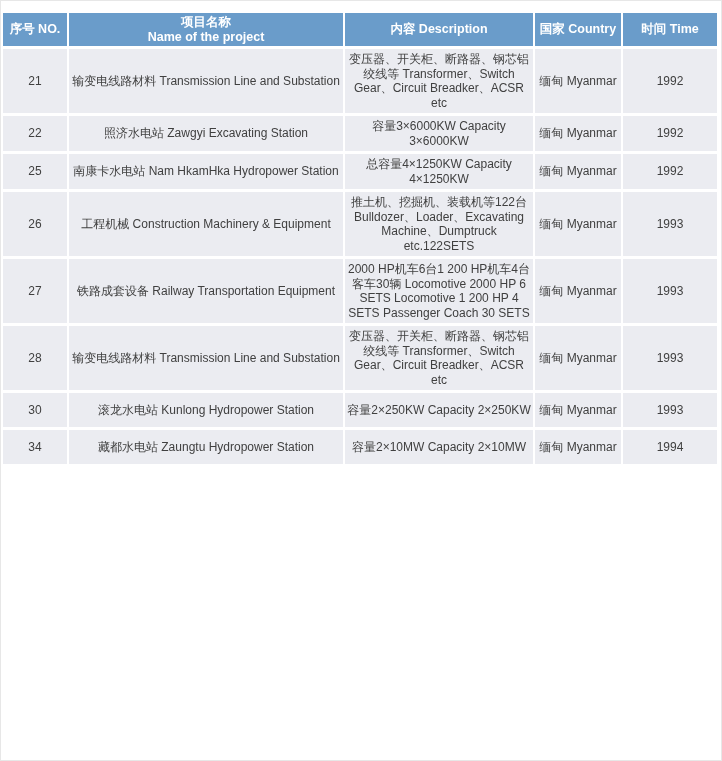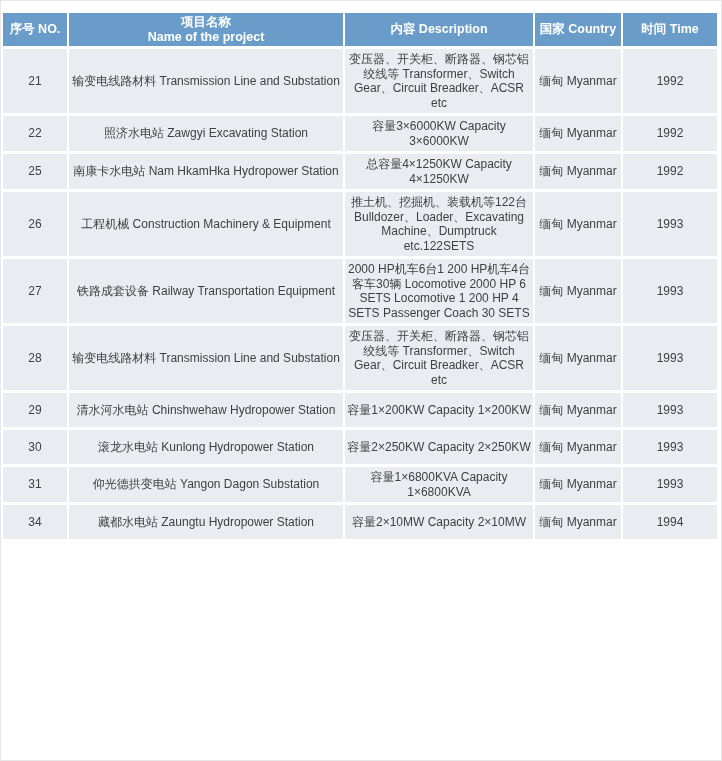--- a/index.html
+++ b/index.html
@@ -113,37 +113,23 @@
     <td>1993</td>
   </tr>
         <tr>
     <td>28</td>
     <td>输变电线路材料 Transmission Line and Substation</td>
     <td>变压器、开关柜、断路器、钢芯铝绞线等 Transformer、Switch Gear、Circuit Breadker、ACSR etc</td>
     <td>缅甸 Myanmar</td>
     <td>1993</td>
   </tr>
         <tr>
-    <td>29</td>
-    <td>清水河水电站 Chinshwehaw Hydropower Station</td>
-    <td>容量1×200KW Capacity 1×200KW</td>
-    <td>缅甸 Myanmar</td>
-    <td>1993</td>
-  </tr>
-        <tr>
     <td>30</td>
     <td>滚龙水电站 Kunlong Hydropower Station</td>
     <td>容量2×250KW Capacity 2×250KW</td>
-    <td>缅甸 Myanmar</td>
-    <td>1993</td>
-  </tr>
-        <tr>
-    <td>31</td>
-    <td>仰光德拱变电站 Yangon Dagon Substation</td>
-    <td>容量1×6800KVA Capacity 1×6800KVA</td>
     <td>缅甸 Myanmar</td>
     <td>1993</td>
   </tr>
         <tr>
     <td>34</td>
     <td>藏都水电站 Zaungtu Hydropower Station</td>
     <td>容量2×10MW Capacity 2×10MW</td>
     <td>缅甸 Myanmar</td>
     <td>1994</td>
   </tr>

